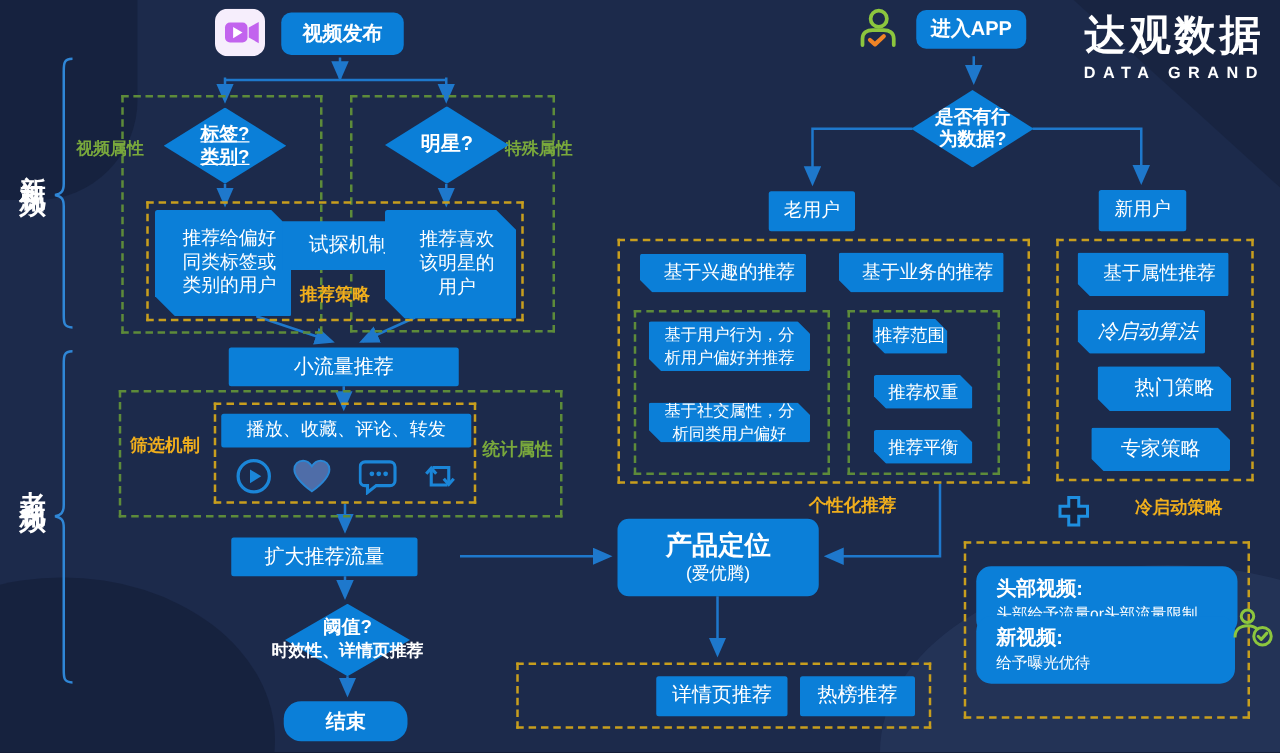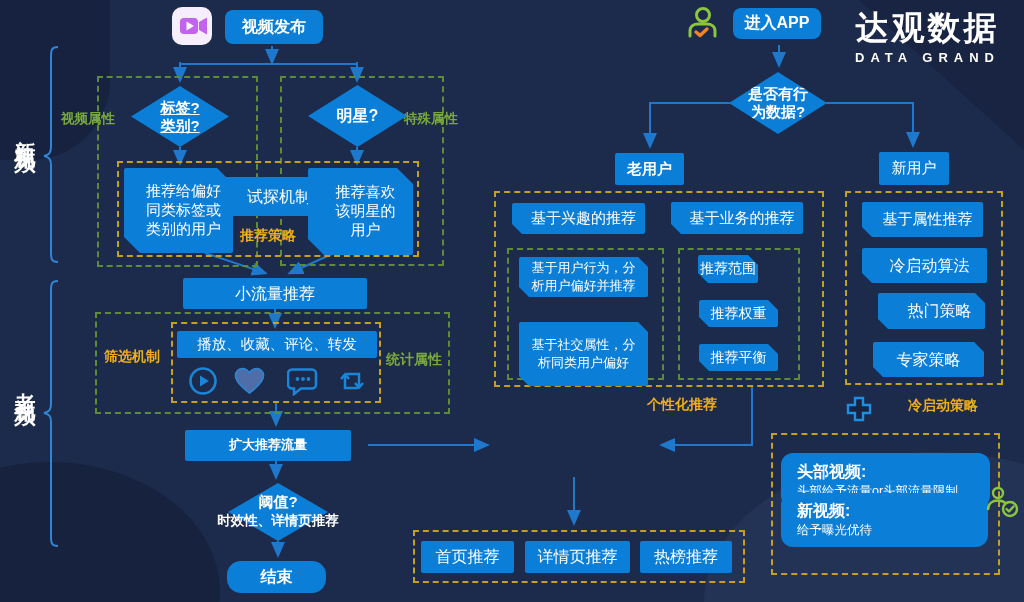--- a/index.html
+++ b/index.html
@@ -119,21 +119,21 @@
       <svg width="36" height="36" viewBox="0 0 36 36" fill="none">
         <circle cx="19" cy="10" r="6.5" stroke="#8cc63e" stroke-width="3"></circle>
         <path d="M6,31 L6,26 C6,21 10,19 14,19 L23,19 C27,19 31,21 31,26 L31,31" stroke="#8cc63e" stroke-width="3" stroke-linecap="round"></path>
         <path d="M12,27 L16,30.5 L23,24" stroke="#f08426" stroke-width="3.4" stroke-linecap="round" stroke-linejoin="round" fill="none"></path>
       </svg>
     </span>
     <div class="btn" style="left:733px;top:8px;width:88px;height:31px;">
         <span>进入APP</span>
       </div>
 
-    <div class="abs" style="right:24px;top:10px;text-align:center;margin-left:48px;">
+    <div class="abs" style="right:12px;top:10px;text-align:center;margin-left:48px;">
       <div class="logo-cn">达观数据</div>
       <div class="logo-en">DATA GRAND</div>
     </div>
 
     <div class="vlabel" style="left:11px;top:123px;">新视频</div>
     <div class="vlabel" style="left:11px;top:376px;">老视频</div>
 
     <div class="dash-g" style="left:97px;top:76px;width:161px;height:191px;"></div>
     <div class="dash-g" style="left:280px;top:76px;width:164px;height:190px;"></div>
     <div class="lbl lbl-g" style="left:61px;top:110px;font-size:13.5px;">视频属性</div>
@@ -196,98 +196,99 @@
     </span>
     <span class="abs" style="left:336px;top:366px;">
       <svg width="32" height="30" viewBox="0 0 32 30" fill="none" stroke="#1b86d8" stroke-width="2.5">
         <path d="M9,10 L9,22 L22,22"></path>
         <path d="M5,13 L9,8.5 L13,13"></path>
         <path d="M23,20 L23,8 L10,8"></path>
         <path d="M19,17 L23,21.5 L27,17"></path>
       </svg>
     </span>
 
-    <div class="box" style="left:185px;top:430px;width:166px;height:31px;font-size:13px;font-weight:bold;">
+    <div class="box" style="left:185px;top:430px;width:149px;height:31px;font-size:16px;">
       <span>扩大推荐流量</span>
     </div>
 
     <div class="diamond" style="left:228px;top:483px;width:100px;height:58px;"></div>
     <div class="abs" style="left:188px;top:492px;width:180px;text-align:center;line-height:1.3;">
       <div style="font-size:15px;font-weight:bold;">阈值?</div>
       <div style="font-size:13.5px;font-weight:bold;">时效性、详情页推荐</div>
     </div>
 
     <div class="btn" style="left:227px;top:561px;width:99px;height:32px;border-radius:14px;">
       <span>结束</span>
     </div>
 
     <div class="diamond" style="left:729px;top:72px;width:98px;height:62px;">
       <span>是否有行</span>
       <span>为数据?</span>
     </div>
-    <div class="box" style="left:615px;top:153px;width:69px;height:32px;font-size:15px;font-weight:bold;">
+    <div class="box" style="left:615px;top:153px;width:69px;height:32px;font-size:15px;">
       <span>老用户</span>
     </div>
     <div class="box" style="left:879px;top:152px;width:70px;height:33px;font-size:15px;">
       <span>新用户</span>
     </div>
 
     <div class="dash-y" style="left:494px;top:191px;width:330px;height:196px;"></div>
     <div class="box cut-bl" style="left:512px;top:203px;width:133px;height:31px;">
       <span>基于兴趣的推荐</span>
     </div>
     <div class="box cut-bl" style="left:671px;top:202px;width:132px;height:32px;">
       <span>基于业务的推荐</span>
     </div>
     <div class="dash-g" style="left:507px;top:248px;width:157px;height:132px;"></div>
     <div class="box notch-sm small-txt" style="left:519px;top:257px;width:129px;height:40px;">
       <span>基于用户行为，分</span>
       <span>析用户偏好并推荐</span>
     </div>
-    <div class="box notch-sm small-txt" style="left:519px;top:322px;width:129px;height:64px;">
+    <div class="box notch-sm small-txt" style="left:519px;top:322px;width:129px;height:32px;">
       <span>基于社交属性，分</span>
       <span>析同类用户偏好</span>
     </div>
     <div class="dash-g" style="left:678px;top:248px;width:122px;height:132px;"></div>
     <div class="box notch-sm" style="left:698px;top:255px;width:60px;height:28px;font-size:14px;">
       <span>推荐范围</span>
     </div>
     <div class="box notch-sm" style="left:699px;top:300px;width:79px;height:27px;font-size:14px;">
       <span>推荐权重</span>
     </div>
     <div class="box notch-sm" style="left:699px;top:344px;width:79px;height:27px;font-size:14px;">
       <span>推荐平衡</span>
     </div>
     <div class="lbl lbl-y" style="left:647px;top:396px;">个性化推荐</div>
 
     <div class="dash-y" style="left:845px;top:191px;width:158px;height:194px;"></div>
     <div class="box cut-bl" style="left:862px;top:202px;width:121px;height:35px;">
       <span>基于属性推荐</span>
     </div>
-    <div class="box cut-bl" style="left:862px;top:248px;width:125px;height:35px;font-size:16px;">
+    <div class="box cut-bl" style="left:862px;top:248px;width:102px;height:35px;font-size:16px;font-style:italic;">
       <span>冷启动算法</span>
     </div>
     <div class="box notch-sm" style="left:878px;top:293px;width:107px;height:36px;font-size:16px;padding-left:16px;">
       <span>热门策略</span>
     </div>
     <div class="box notch-sm" style="left:873px;top:342px;width:111px;height:35px;font-size:16px;">
       <span>专家策略</span>
     </div>
     <span class="abs" style="left:846px;top:396px;">
       <svg width="26" height="26" viewBox="0 0 26 26">
         <path d="M9,2 h8 v7 h7 v8 h-7 v7 h-8 v-7 h-7 v-8 h7 z" fill="#17233f" stroke="#1e8fe0" stroke-width="2.4"></path>
       </svg>
     </span>
     <div class="lbl lbl-y" style="left:908px;top:397px;">冷启动策略</div>
 
+    <div class="box" style="left:494px;top:415px;width:161px;height:62px;border-radius:9px;">
+      <span style="font-size:21px;font-weight:bold;">产品定位</span>
+      <span style="font-size:14px;">(爱优腾)</span>
+    </div>
 
     <div class="dash-y" style="left:413px;top:530px;width:332px;height:53px;"></div>
-    <div class="box" style="left:421px;top:541px;width:93px;height:32px;font-size:16px;">
-      <span>首页推荐</span>
-    </div>
     <div class="box" style="left:640px;top:541px;width:92px;height:32px;font-size:16px;">
       <span>热榜推荐</span>
     </div>
     <div class="box" style="left:525px;top:541px;width:105px;height:32px;font-size:16px;">
       <span>详情页推荐</span>
     </div>
 
     <div class="dash-y" style="left:771px;top:433px;width:229px;height:142px;"></div>
     <div class="info-card" style="left:781px;top:453px;width:209px;height:55px;">
       <div class="t">头部视频:</div>

